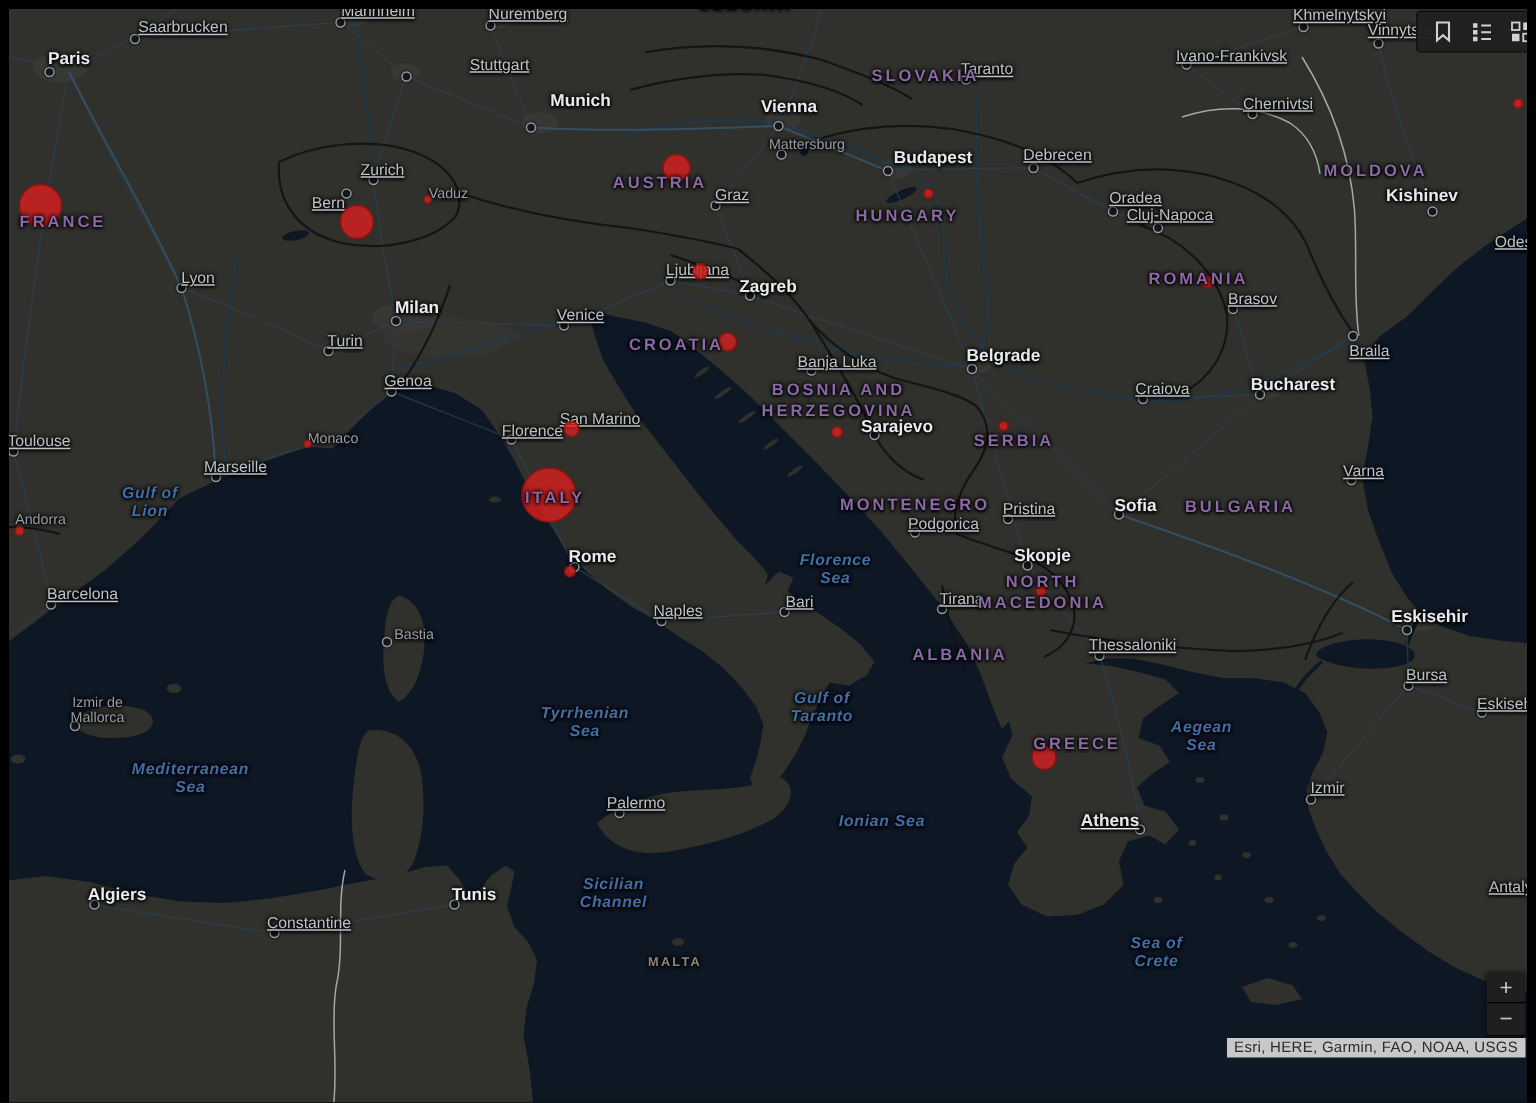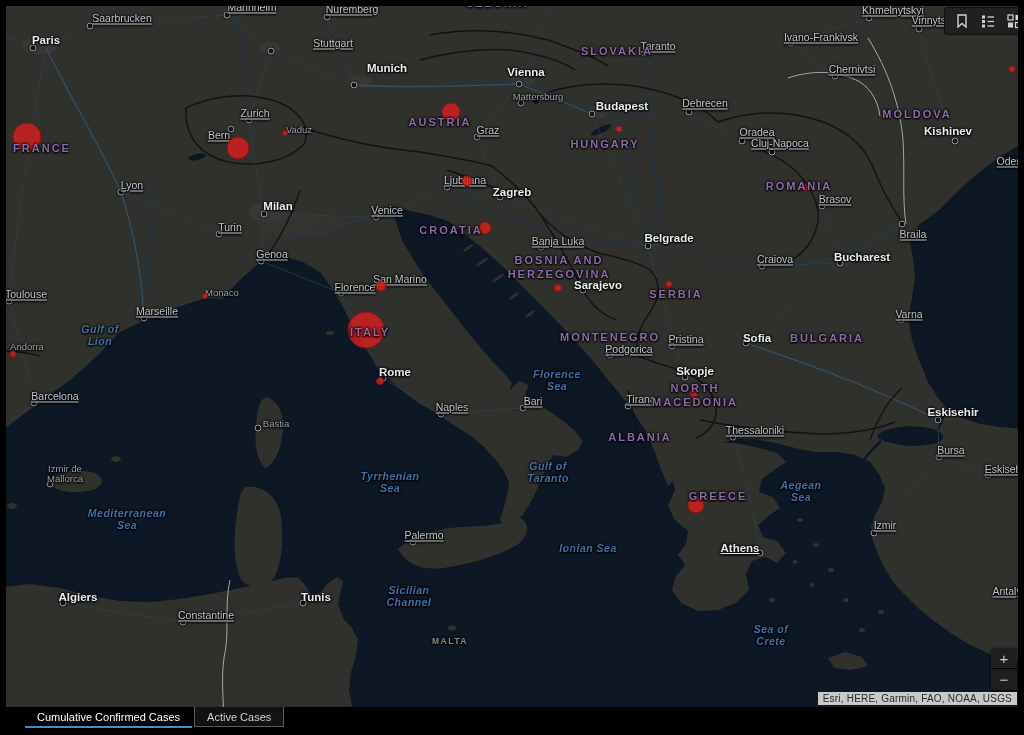--- a/index.html
+++ b/index.html
@@ -634,23 +634,17 @@
     </button>
   </div>
 
   <div class="zoomctl">
     <button class="zoombtn">+</button>
     <button class="zoombtn">−</button>
   </div>
 
   <div class="attribution">Esri, HERE, Garmin, FAO, NOAA, USGS</div>
 
-  <div class="tabbar">
-    <div id="tabs" style="display:flex;">
-        <div class="tab active">Cumulative Confirmed Cases</div>
-        <div class="tab">Active Cases</div>
-      </div>
-  </div>
 
   <div class="frame" id="frame-top"></div>
   <div class="frame" id="frame-left"></div>
   <div class="frame" id="frame-right"></div>
 </div>
 
 </body></html>

